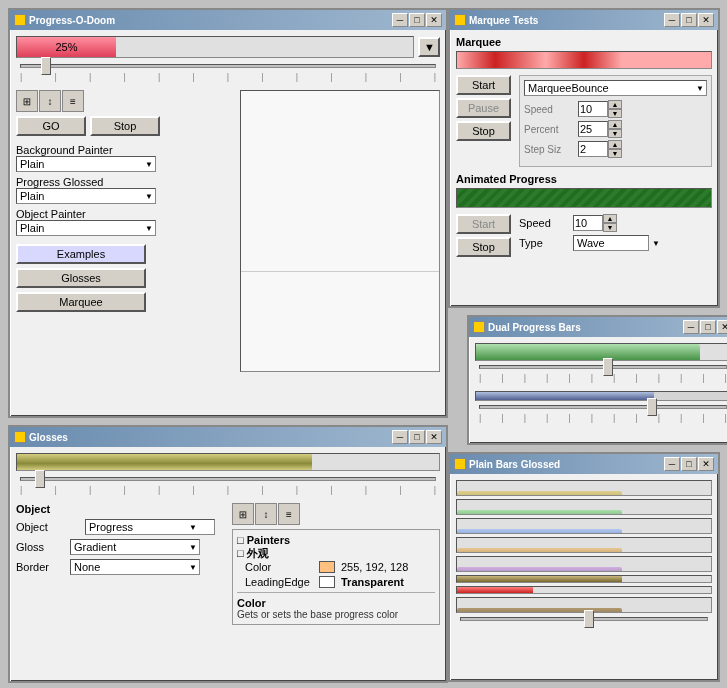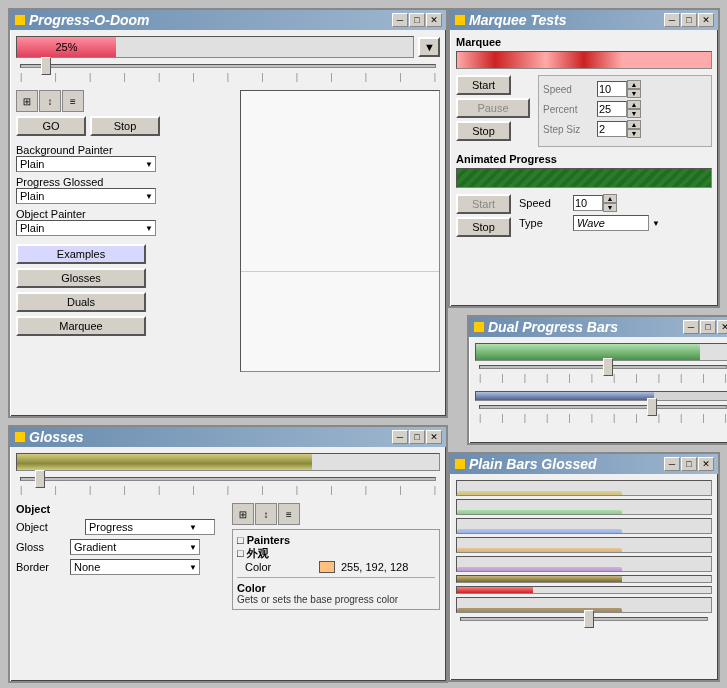--- a/index.html
+++ b/index.html
@@ -31,22 +31,21 @@
     }
     .title-icon {
       width: 12px;
       height: 12px;
       background: #ffcc00;
       border: 1px solid #888;
       display: inline-block;
     }
     .title-text {
       font-weight: bold;
-      font-size: 14px;
-      font-style: italic;
+      font-size: 10px;
     }
     .title-buttons {
       display: flex;
       gap: 1px;
     }
     .title-btn {
       width: 16px;
       height: 14px;
       background: #d4d0c8;
       border: 1px solid #888;
@@ -345,21 +344,20 @@
           <div class="dropdown-wrapper" style="width:140px;">
             <select class="select-box" style="width:140px;">
               <option>Plain</option>
             </select>
           </div>
         </div>
 
         <div style="display:flex; flex-direction:column; gap:4px; align-items:flex-start;">
           <button class="btn" style="width:130px; background:#d8d8ff;">Examples</button>
           <button class="btn" style="width:130px;">Glosses</button>
-          <button class="btn" style="width:130px;">Duals</button>
           <button class="btn" style="width:130px;">Marquee</button>
         </div>
       </div>
 
       <div class="scroll-area" style="flex:1; min-height:260px; background:#f8f8f8;">
         <div style="height:180px;"></div>
         <div style="border-top:1px solid #ccc; height:100px;"></div>
       </div>
     </div>
   </div>
@@ -382,25 +380,30 @@
     <div class="section-label">Marquee</div>
 
     <div class="progress-bar-container" style="margin-bottom:6px; height:18px;">
       <div style="width:100%; height:100%; background: linear-gradient(to right, #ffaaaa 0%, #cc2222 15%, #ffaaaa 35%, #cc2222 50%, #ffaaaa 65%);">
       </div>
     </div>
 
     <div style="display:flex; gap:8px;">
       <div style="display:flex; flex-direction:column; gap:3px;">
         <button class="btn" style="width:55px;">Start</button>
-        <button class="btn" style="width:74px; color:#888;">Pause</button>
+        <button class="btn" style="width:55px; color:#888;">Pause</button>
         <button class="btn" style="width:55px;">Stop</button>
       </div>
       <div style="flex:1; background:#e8e8e8; border:1px solid #aaa; padding:4px;">
         
+        <div class="dropdown-wrapper" style="width:100%; margin-bottom:4px;">
+          <select class="select-box" style="width:100%;">
+            <option>MarqueeBounce</option>
+          </select>
+        </div>
         
         <div class="row" style="margin-bottom:2px;">
           <span style="font-size:10px; color:#777; width:50px;">Speed</span>
           <div class="spin-wrapper">
             <input type="text" class="small-input" value="10" style="width: 30px;">
             <div class="spin-btns">
               <div class="spin-btn">▲</div>
               <div class="spin-btn">▼</div>
             </div>
           </div>
@@ -447,21 +450,21 @@
             <input type="text" class="small-input" value="10" style="width: 30px;">
             <div class="spin-btns">
               <div class="spin-btn">▲</div>
               <div class="spin-btn">▼</div>
             </div>
           </div>
         </div>
         <div class="row">
           <span style="font-size:11px; width:50px;">Type</span>
           <div class="dropdown-wrapper" style="width:90px;">
-            <select class="select-box" style="width:76px;font-style:italic;">
+            <select class="select-box" style="width:76px;">
               <option>Wave</option>
             </select>
           </div>
         </div>
       </div>
     </div>
   </div>
 </div>
 
 <div class="window" style="left:8px; top:425px; width:440px; height:258px;">
@@ -553,20 +556,25 @@
 
           <div class="bold-text">□ 外观</div>
           <div style="padding-left:8px;">
 
             <div class="row" style="margin-bottom:3px;">
               <span style="width:70px;">Color</span>
               <span class="color-swatch" style="background:#ffc080;"></span>
               <span>255, 192, 128</span>
             </div>
 
+            <div class="row">
+              <span style="width:70px;">LeadingEdge</span>
+              <span class="white-swatch"></span>
+              <span class="bold-text">Transparent</span>
+            </div>
           </div>
 
           <div style="border-top:1px solid #aaa; margin-top:4px; padding-top:4px;">
             <div class="bold-text">Color</div>
             <div style="font-size:10px; color:#333;">Gets or sets the base progress color</div>
           </div>
         </div>
       </div>
     </div>
   </div>

